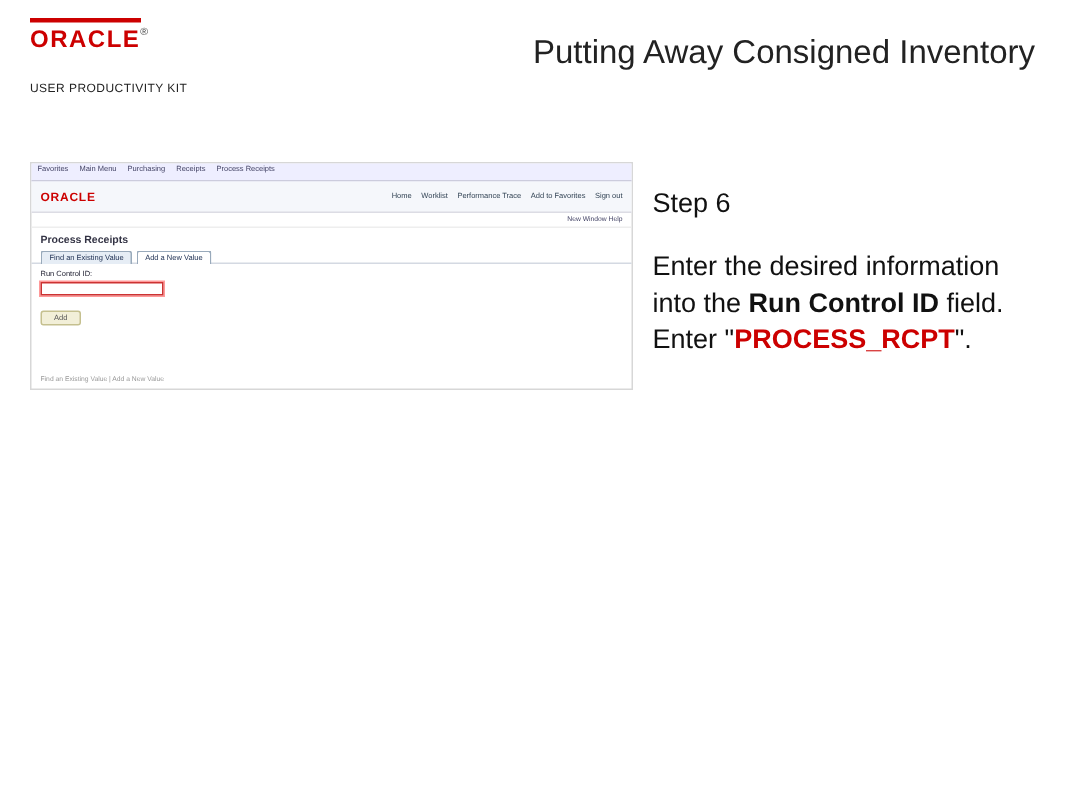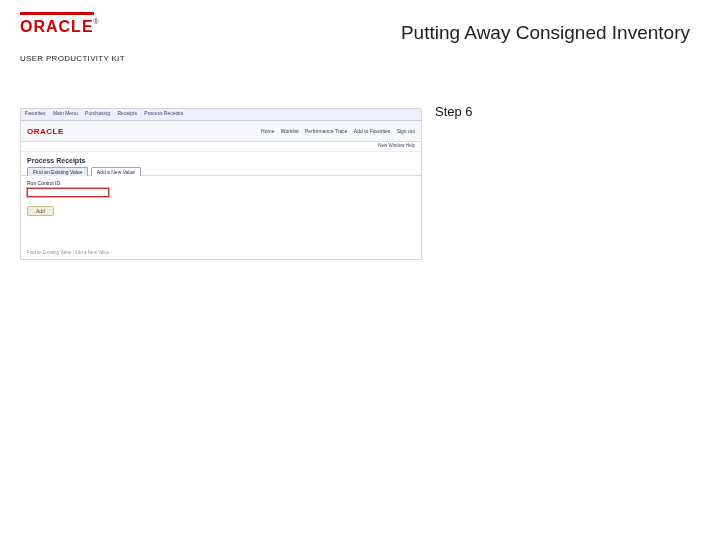--- a/index.html
+++ b/index.html
@@ -5,24 +5,24 @@
   html,body{margin:0;padding:0;width:720px;height:540px;font-family:Arial,Helvetica,sans-serif;background:#fff;color:#000;}
   .page{position:relative;width:720px;height:540px;}
 
   
   .hdr{position:absolute;left:20px;top:12px;}
   .oracle-logo{display:inline-block;}
   .oracle-logo .bar{height:3px;width:74px;background:#c00;margin-bottom:3px;}
   .oracle-logo .name{font-size:16px;font-weight:bold;color:#c00;letter-spacing:1px;line-height:16px;}
   .oracle-logo .tm{font-size:7px;vertical-align:top;color:#444;}
   .upk{font-size:8px;color:#222;margin-top:18px;letter-spacing:0.3px;}
-  .title{position:absolute;right:30px;top:22px;font-size:19px;color:#222;}
+  .title{position:absolute;right:30px;top:22px;font-size:22px;color:#222;}
 
   
-  .instr{position:absolute;left:435px;top:103px;width:260px;font-size:13px;line-height:1.35;color:#111;}
+  .instr{position:absolute;left:435px;top:123px;width:260px;font-size:18px;line-height:1.35;color:#111;}
   .instr .step{margin-bottom:18px;}
   .instr .strong{font-weight:bold;}
   .instr .val{font-weight:bold;color:#c00;}
 
   
   .shot{position:absolute;left:20px;top:108px;width:400px;height:150px;border:1px solid #d7d7d7;background:#fff;font-size:5px;color:#333;}
   .shot .menubar{height:9px;background:#eef;border-bottom:1px solid #ccd;padding:1px 4px;white-space:nowrap;overflow:hidden;}
   .shot .menubar span{margin-right:6px;color:#446;}
   .shot .brandrow{display:flex;align-items:center;justify-content:space-between;height:16px;padding:2px 6px;background:#f5f7fb;border-bottom:1px solid #dcdce4;}
   .shot .brandrow .mini-oracle{color:#c00;font-weight:bold;font-size:8px;letter-spacing:0.5px;}
@@ -48,20 +48,24 @@
     <div class="oracle-logo">
       <div class="bar"></div>
       <span class="name">ORACLE</span><span class="tm">®</span>
     </div>
     <div class="upk">USER PRODUCTIVITY KIT</div>
   </div>
   <div class="title">Putting Away Consigned Inventory</div>
 
   <div class="instr">
     <div class="step">Step 6</div>
+    <div>
+      <span>Enter the desired information into the </span><span class="strong">Run Control ID</span><span> field.</span><br>
+      <span>Enter "</span><span class="val">PROCESS_RCPT</span><span>".</span>
+    </div>
   </div>
 
   <div class="shot">
     <div class="menubar">
       <span>Favorites</span>
       <span>Main Menu</span>
       <span>Purchasing</span>
       <span>Receipts</span>
       <span>Process Receipts</span>
     </div>

